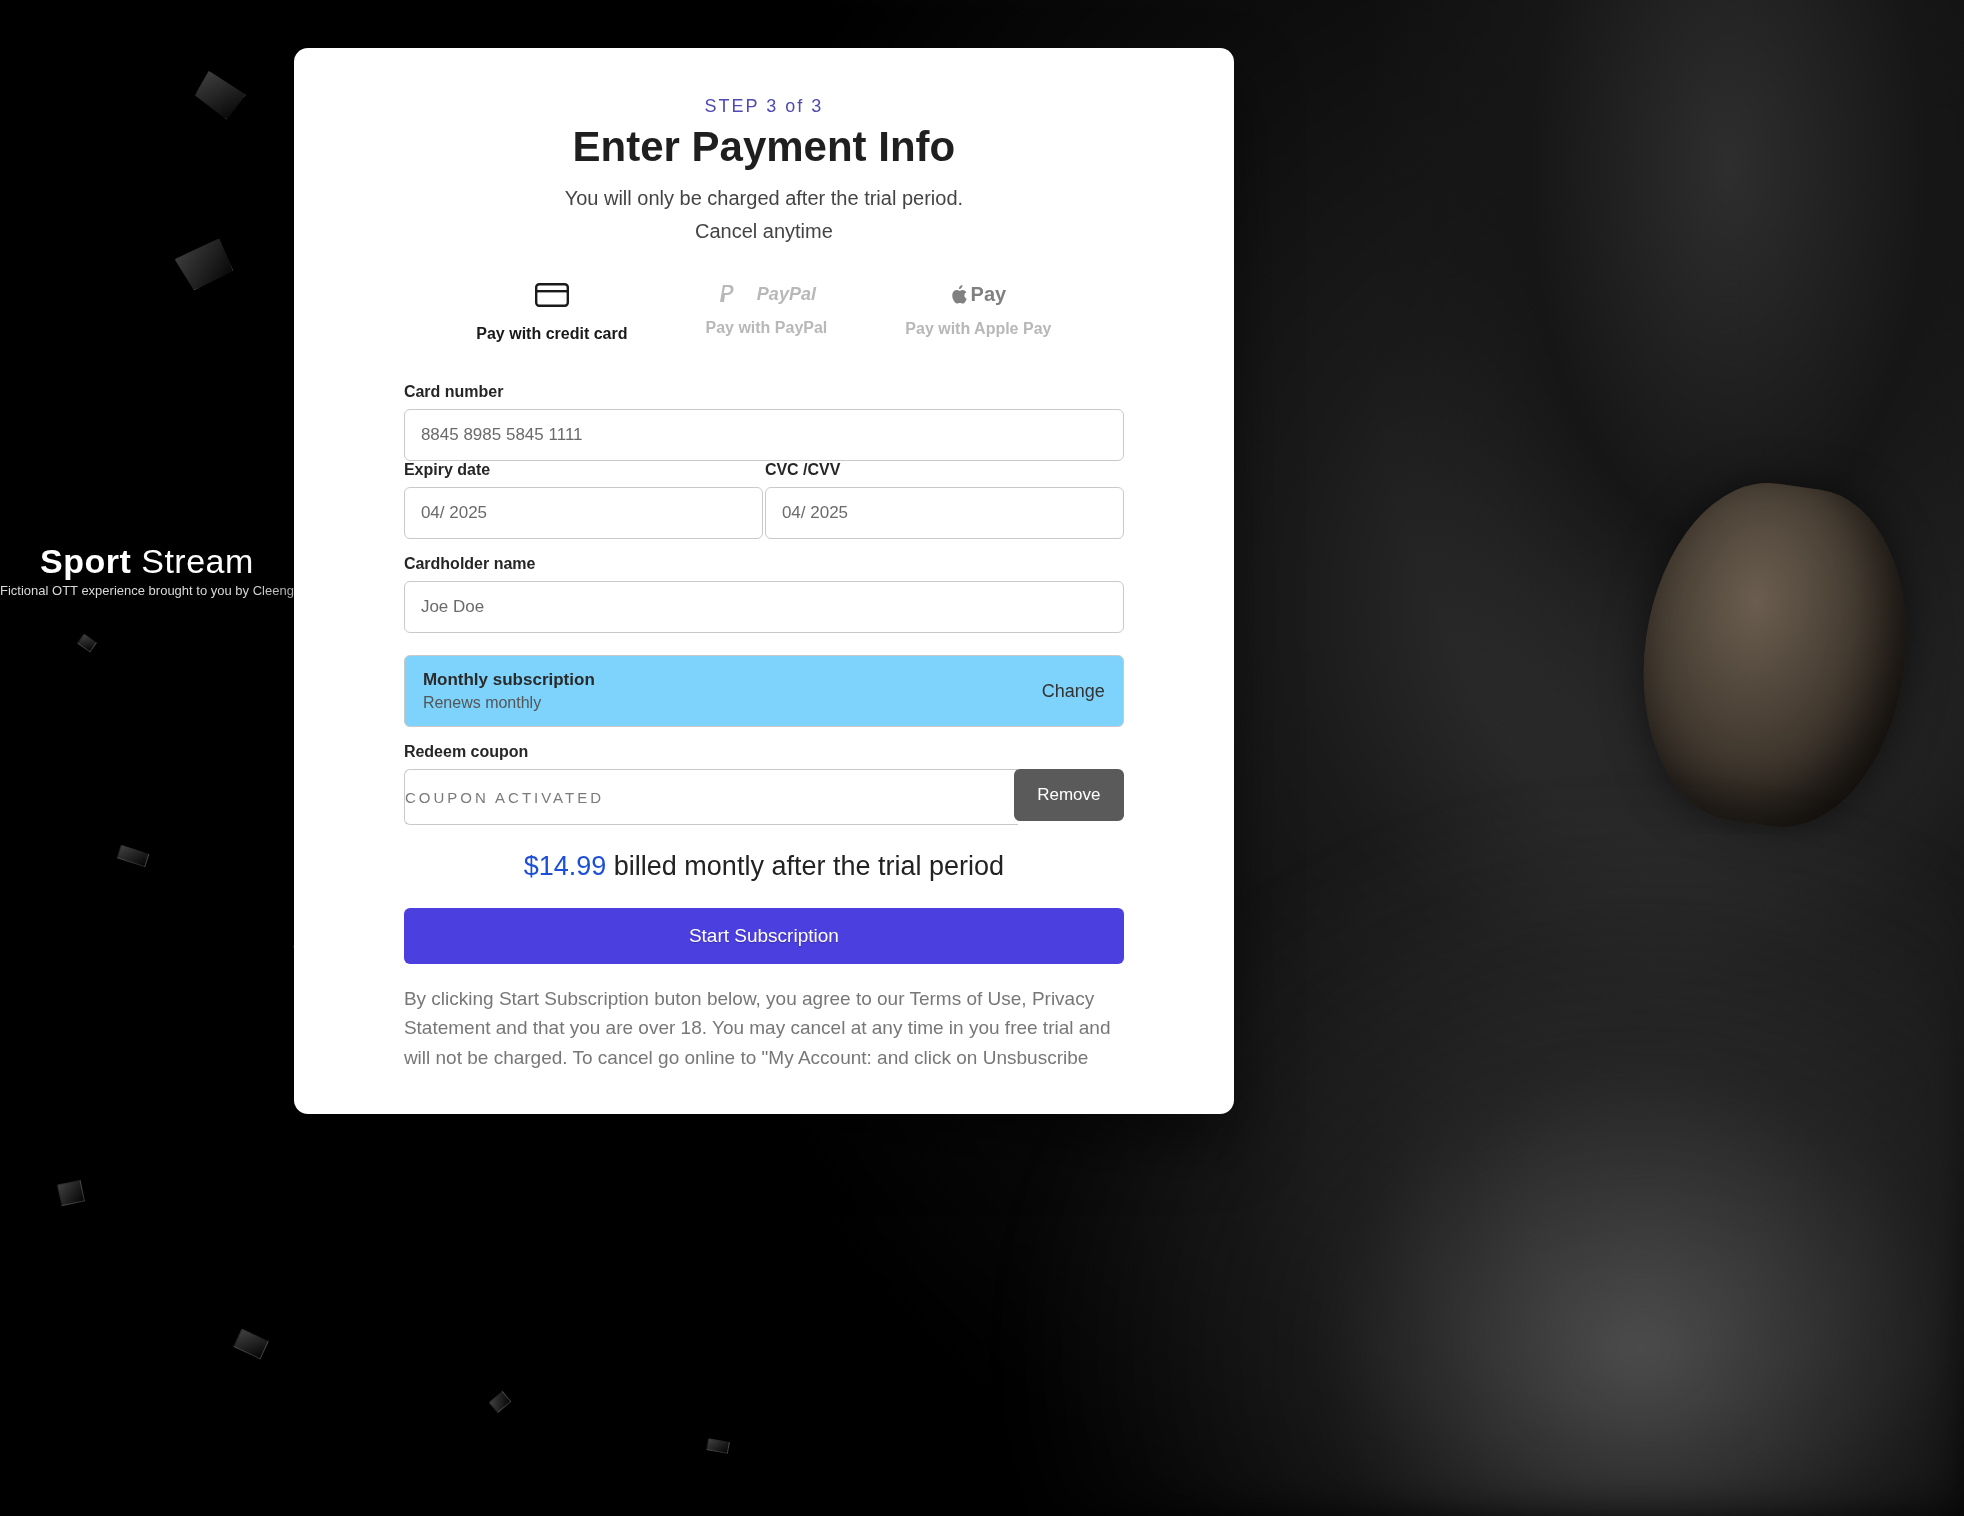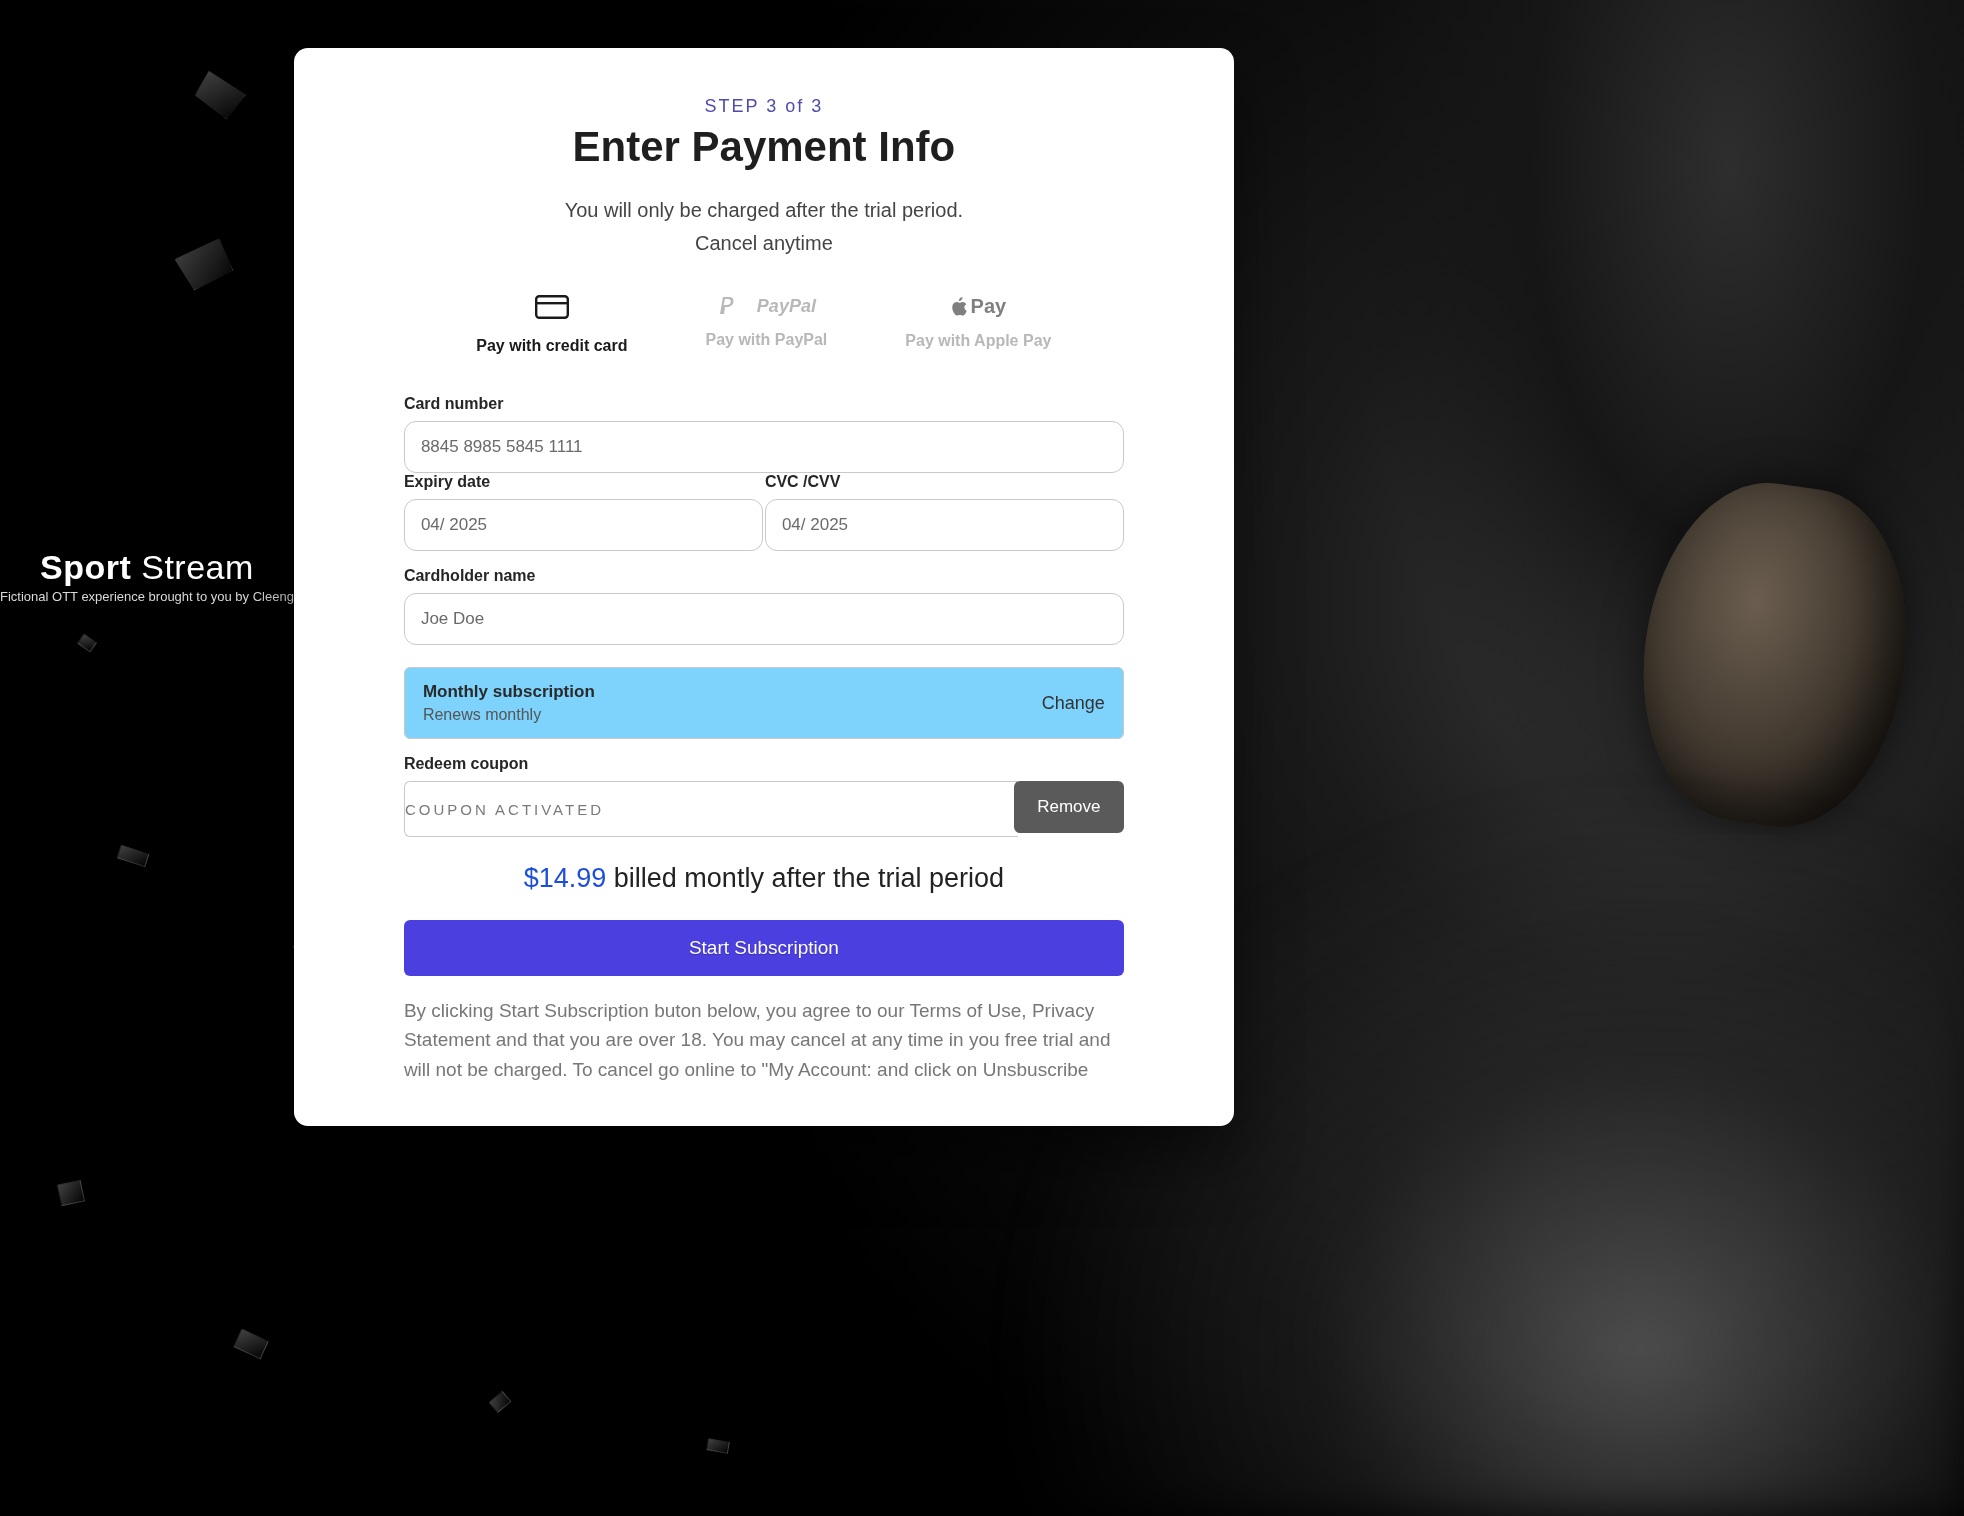--- a/index.html
+++ b/index.html
@@ -65,37 +65,37 @@
 
   .card {
     background: #fff;
     width: 940px;
     border-radius: 14px;
     padding: 48px 96px 42px;
     box-shadow: 0 30px 60px rgba(0,0,0,0.5);
   }
   .step { text-align: center; color: #4f4ab0; font-size: 18px; letter-spacing: 2px; font-weight: 500; }
   .title { text-align: center; font-size: 42px; font-weight: 800; color: #1f1f1f; margin-top: 6px; }
-  .sub1 { text-align: center; color: #444; font-size: 20px; margin-top: 28px; }
+  .sub1 { text-align: center; color: #444; font-size: 20px; margin-top: 16px; }
   .sub2 { text-align: center; color: #444; font-size: 20px; margin-top: 10px; }
 
   .methods { display: flex; justify-content: center; gap: 78px; margin-top: 40px; }
   .method { display: flex; flex-direction: column; align-items: center; gap: 14px; cursor: pointer; }
   .method .mlabel { font-size: 16px; font-weight: 700; }
   .method.inactive .mlabel { color: #b8b8b8; font-weight: 600; }
   .method.active .mlabel { color: #1a1a1a; }
   .cc-icon svg { width: 34px; height: 24px; }
   .pp-icon { color: #b8b8b8; font-weight: 800; font-style: italic; font-size: 18px; display: flex; align-items: center; gap: 20px; }
   .ap-icon { color: #808080; font-weight: 600; font-size: 20px; display: flex; align-items: center; gap: 2px; }
 
   .form { margin-top: 40px; padding: 0 14px; }
   .label { font-size: 16px; font-weight: 600; color: #262626; margin-bottom: 8px; display: block; }
   .input {
     width: 100%; height: 52px;
-    border: 1.5px solid #c9c9c9; border-radius: 12px;
+    border: 1.5px solid #c9c9c9; border-radius: 6px;
     padding: 0 16px; font-size: 17px; color: #6a6a6a;
     background: #fff;
   }
   .row2 { display: flex; gap: 2px; }
   .row2 > div { flex: 1; }
   .mt { margin-top: 16px; }
 
   .planbox {
     margin-top: 22px; border: 1.5px solid #c9c9c9; border-radius: 6px;
     background: #7dd3fc; padding: 14px 18px;

